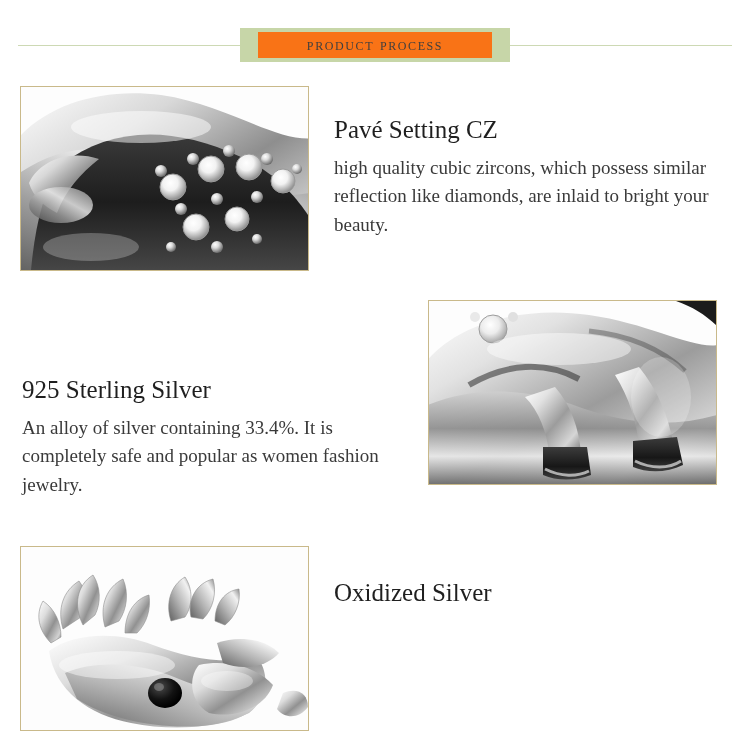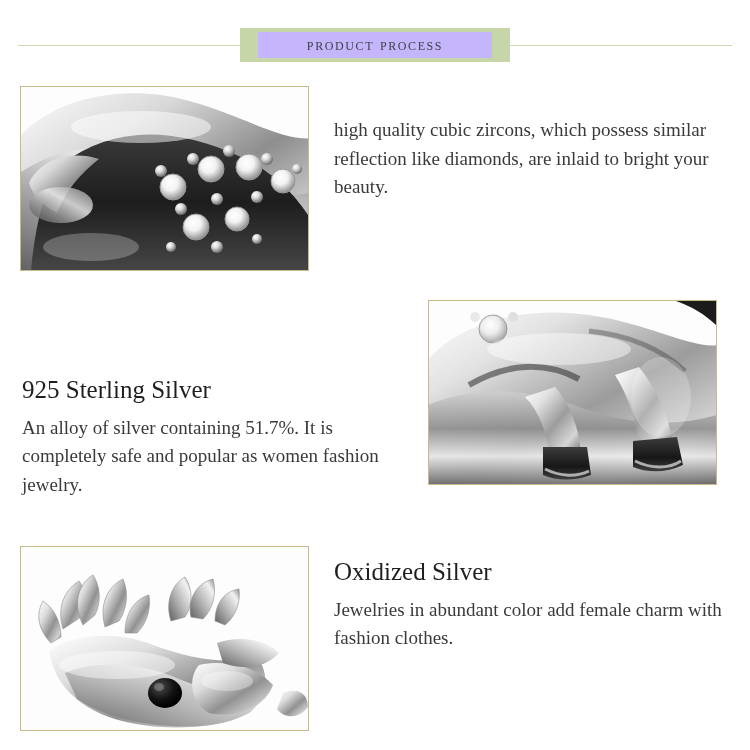--- a/index.html
+++ b/index.html
@@ -40,21 +40,21 @@
     width: 270px;
     height: 34px;
     background: #c7d6a8;
   }
   .header-band-inner {
     position: absolute;
     left: 258px;
     top: 4px;
     width: 234px;
     height: 26px;
-    background: #c4b5fd;
+    background: #f97316;
     display: flex;
     align-items: center;
     justify-content: center;
   }
   .header-title {
     font-family: "Liberation Serif", serif;
     font-size: 17px;
     letter-spacing: 1.6px;
     color: #3f3f3f;
     font-variant: small-caps;
@@ -99,21 +99,21 @@
   
   #block1 .photo-frame { left: 20px;  top: 86px;  width: 287px; height: 183px; }
   #block1 .text-col    { left: 334px; top: 116px; width: 390px; }
 
   
   #block2 .text-col    { left: 22px;  top: 340px; width: 360px; margin-top: 36px; }
   #block2 .photo-frame { left: 428px; top: 300px; width: 287px; height: 183px; }
 
   
   #block3 .photo-frame { left: 20px;  top: 546px; width: 287px; height: 183px; }
-  #block3 .text-col    { left: 334px; top: 558px; width: 390px; }
+  #block3 .text-col    { left: 334px; top: 579px; width: 390px; }
 
   
   .art { position: absolute; inset: 0; }
   .art svg { display: block; width: 100%; height: 100%; }
 </style>
 </head>
 <body>
 
 <div class="header">
   <div class="header-rule left"></div>
@@ -201,28 +201,29 @@
           </g>
 
           <ellipse cx="120" cy="40" rx="70" ry="16" fill="#ffffff" opacity="0.5"></ellipse>
           <ellipse cx="70" cy="160" rx="48" ry="14" fill="#ffffff" opacity="0.25"></ellipse>
         </svg>
       </div>
     </div>
   </div>
 
   <div class="text-col">
+    <h2 class="head">Pavé Setting CZ</h2>
     <p class="body">high quality cubic zircons, which possess similar reflection like diamonds, are inlaid to bright your beauty.</p>
   </div>
 </div>
 
 <div class="block" id="block2">
   <div class="text-col">
     <h2 class="head">925 Sterling Silver</h2>
-    <p class="body">An alloy of silver containing 51.7%. It is completely safe and popular as women fashion jewelry.</p>
+    <p class="body">An alloy of silver containing 33.4%. It is completely safe and popular as women fashion jewelry.</p>
   </div>
 
   <div class="photo-frame">
     <div class="photo-inner">
       <div class="art">
         <svg viewBox="0 0 287 183" preserveAspectRatio="xMidYMid slice">
           <defs>
             <linearGradient id="sl1" x1="0" y1="0" x2="1" y2="1">
               <stop offset="0%" stop-color="#ffffff"></stop>
               <stop offset="25%" stop-color="#e2e2e2"></stop>
@@ -338,15 +339,14 @@
 
           <ellipse cx="96" cy="118" rx="58" ry="14" fill="#ffffff" opacity="0.45"></ellipse>
           <ellipse cx="206" cy="134" rx="26" ry="10" fill="#ffffff" opacity="0.35"></ellipse>
         </svg>
       </div>
     </div>
   </div>
 
   <div class="text-col">
     <h2 class="head">Oxidized Silver</h2>
-    <p class="body">Jewelries in abundant color add female charm with fashion clothes.</p>
   </div>
 </div>
 
 </body></html>

